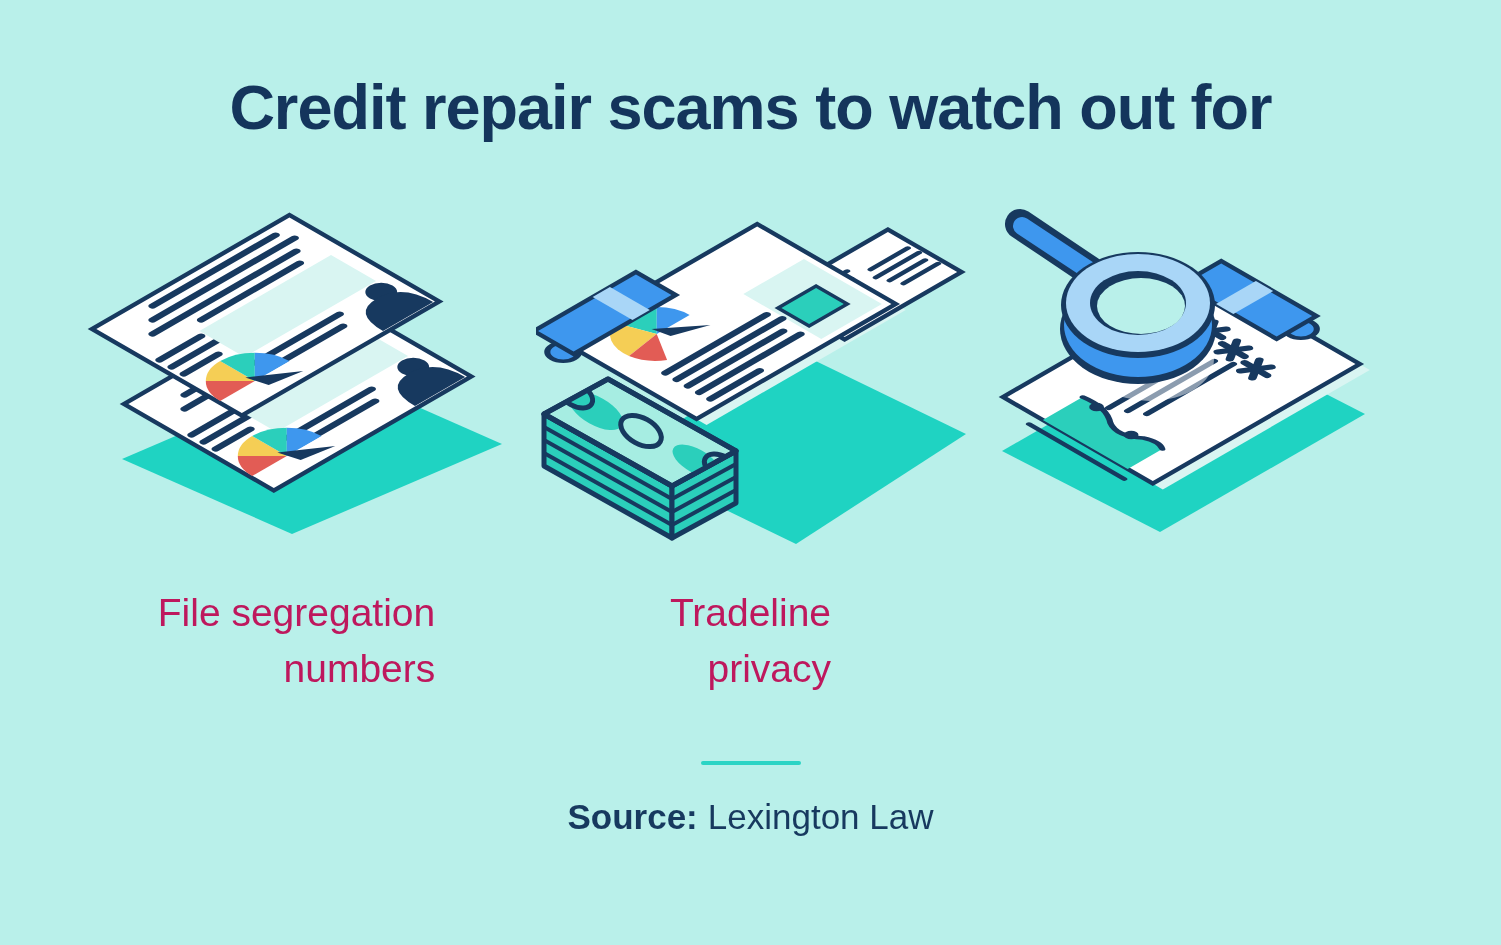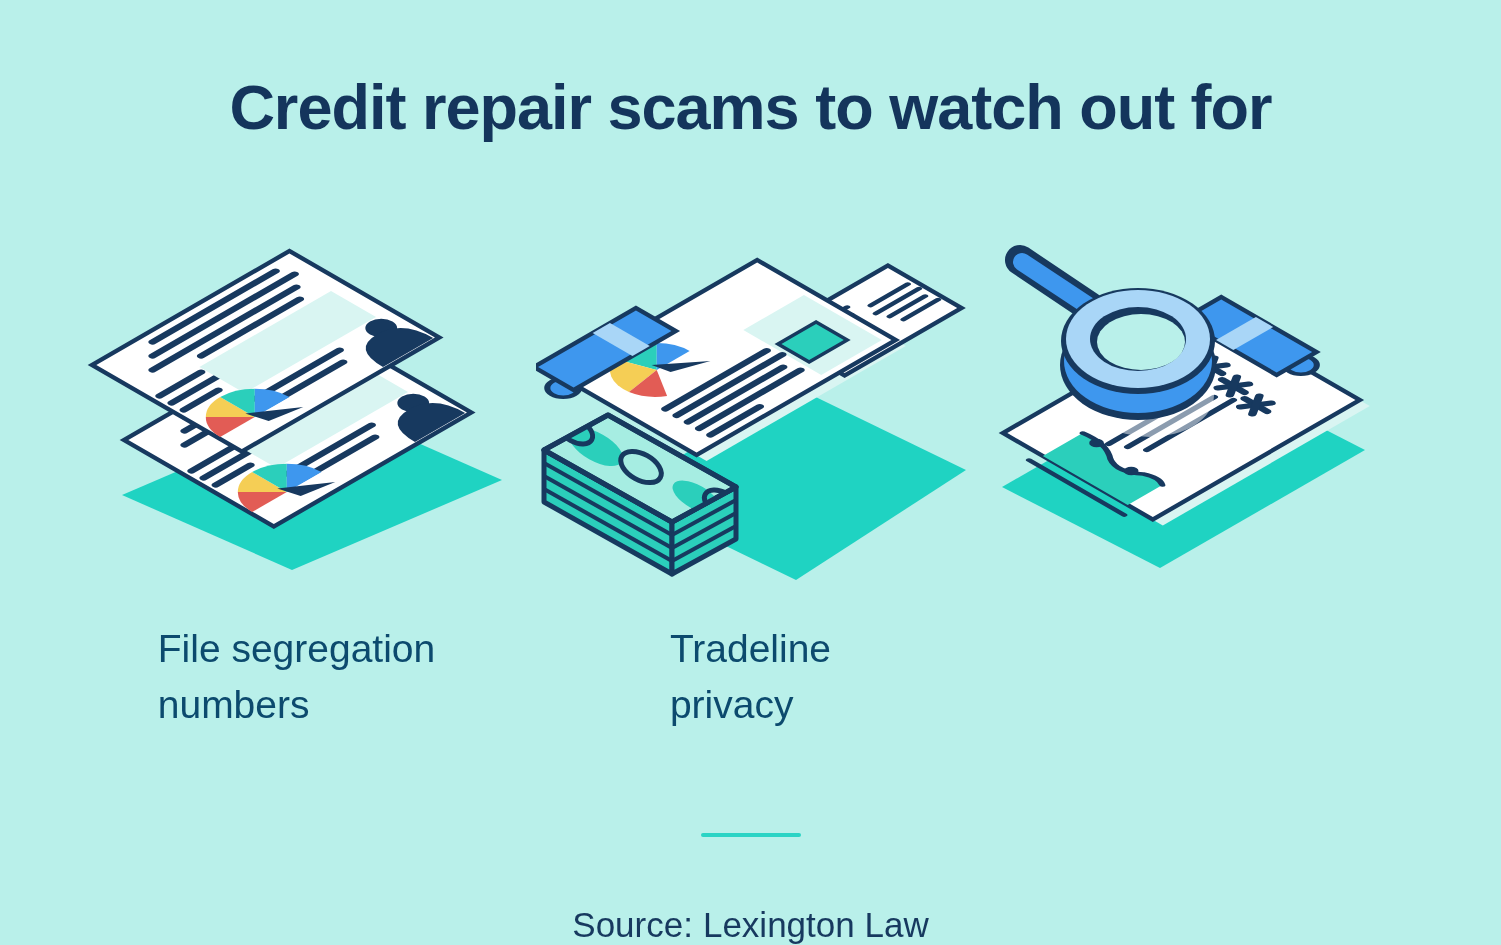--- a/index.html
+++ b/index.html
@@ -3,21 +3,21 @@
 <meta charset="utf-8">
 <style>
   html,body{margin:0;padding:0;}
   body{
     width:1501px;height:945px;
     background:#B9F0EA;
     font-family:"Liberation Sans", sans-serif;
     color:#17395F;
     overflow:hidden;
   }
-  .page{width:1501px;height:945px;display:flex;flex-direction:column;align-items:center;gap:36px;}
+  .page{width:1501px;height:945px;display:flex;flex-direction:column;align-items:center;}
   h1.title{
     margin:76px 0 0 0;
     font-size:63px;
     font-weight:700;
     letter-spacing:-1px;
     color:#14355C;
     text-align:center;
     line-height:1;
   }
   .figures{
@@ -29,37 +29,37 @@
   .figure{
     width:430px;
     display:flex;
     flex-direction:column;
     align-items:center;
   }
   .figure svg{display:block;width:430px;height:360px;}
   .caption{
     margin-top:26px;
     max-width:300px;
-    text-align:left;
+    text-align:right;
     font-size:39px;
     line-height:1.44;
     font-weight:400;
-    color:#0c4a6e;
+    color:#be185d;
   }
   .divider{
     margin-top:64px;
     width:100px;height:4px;border-radius:2px;
     background:#2BD4C5;
   }
   .source{
     margin-top:32px;
     font-size:35px;
     color:#17395F;
   }
-  .source .src-label{font-weight:400;margin-right:10px;}
+  .source .src-label{font-weight:700;margin-right:10px;}
 </style>
 </head>
 <body>
 
 <div class="page">
 
   <h1 class="title">Credit repair scams to watch out for</h1>
 
   <div class="figures">
 

